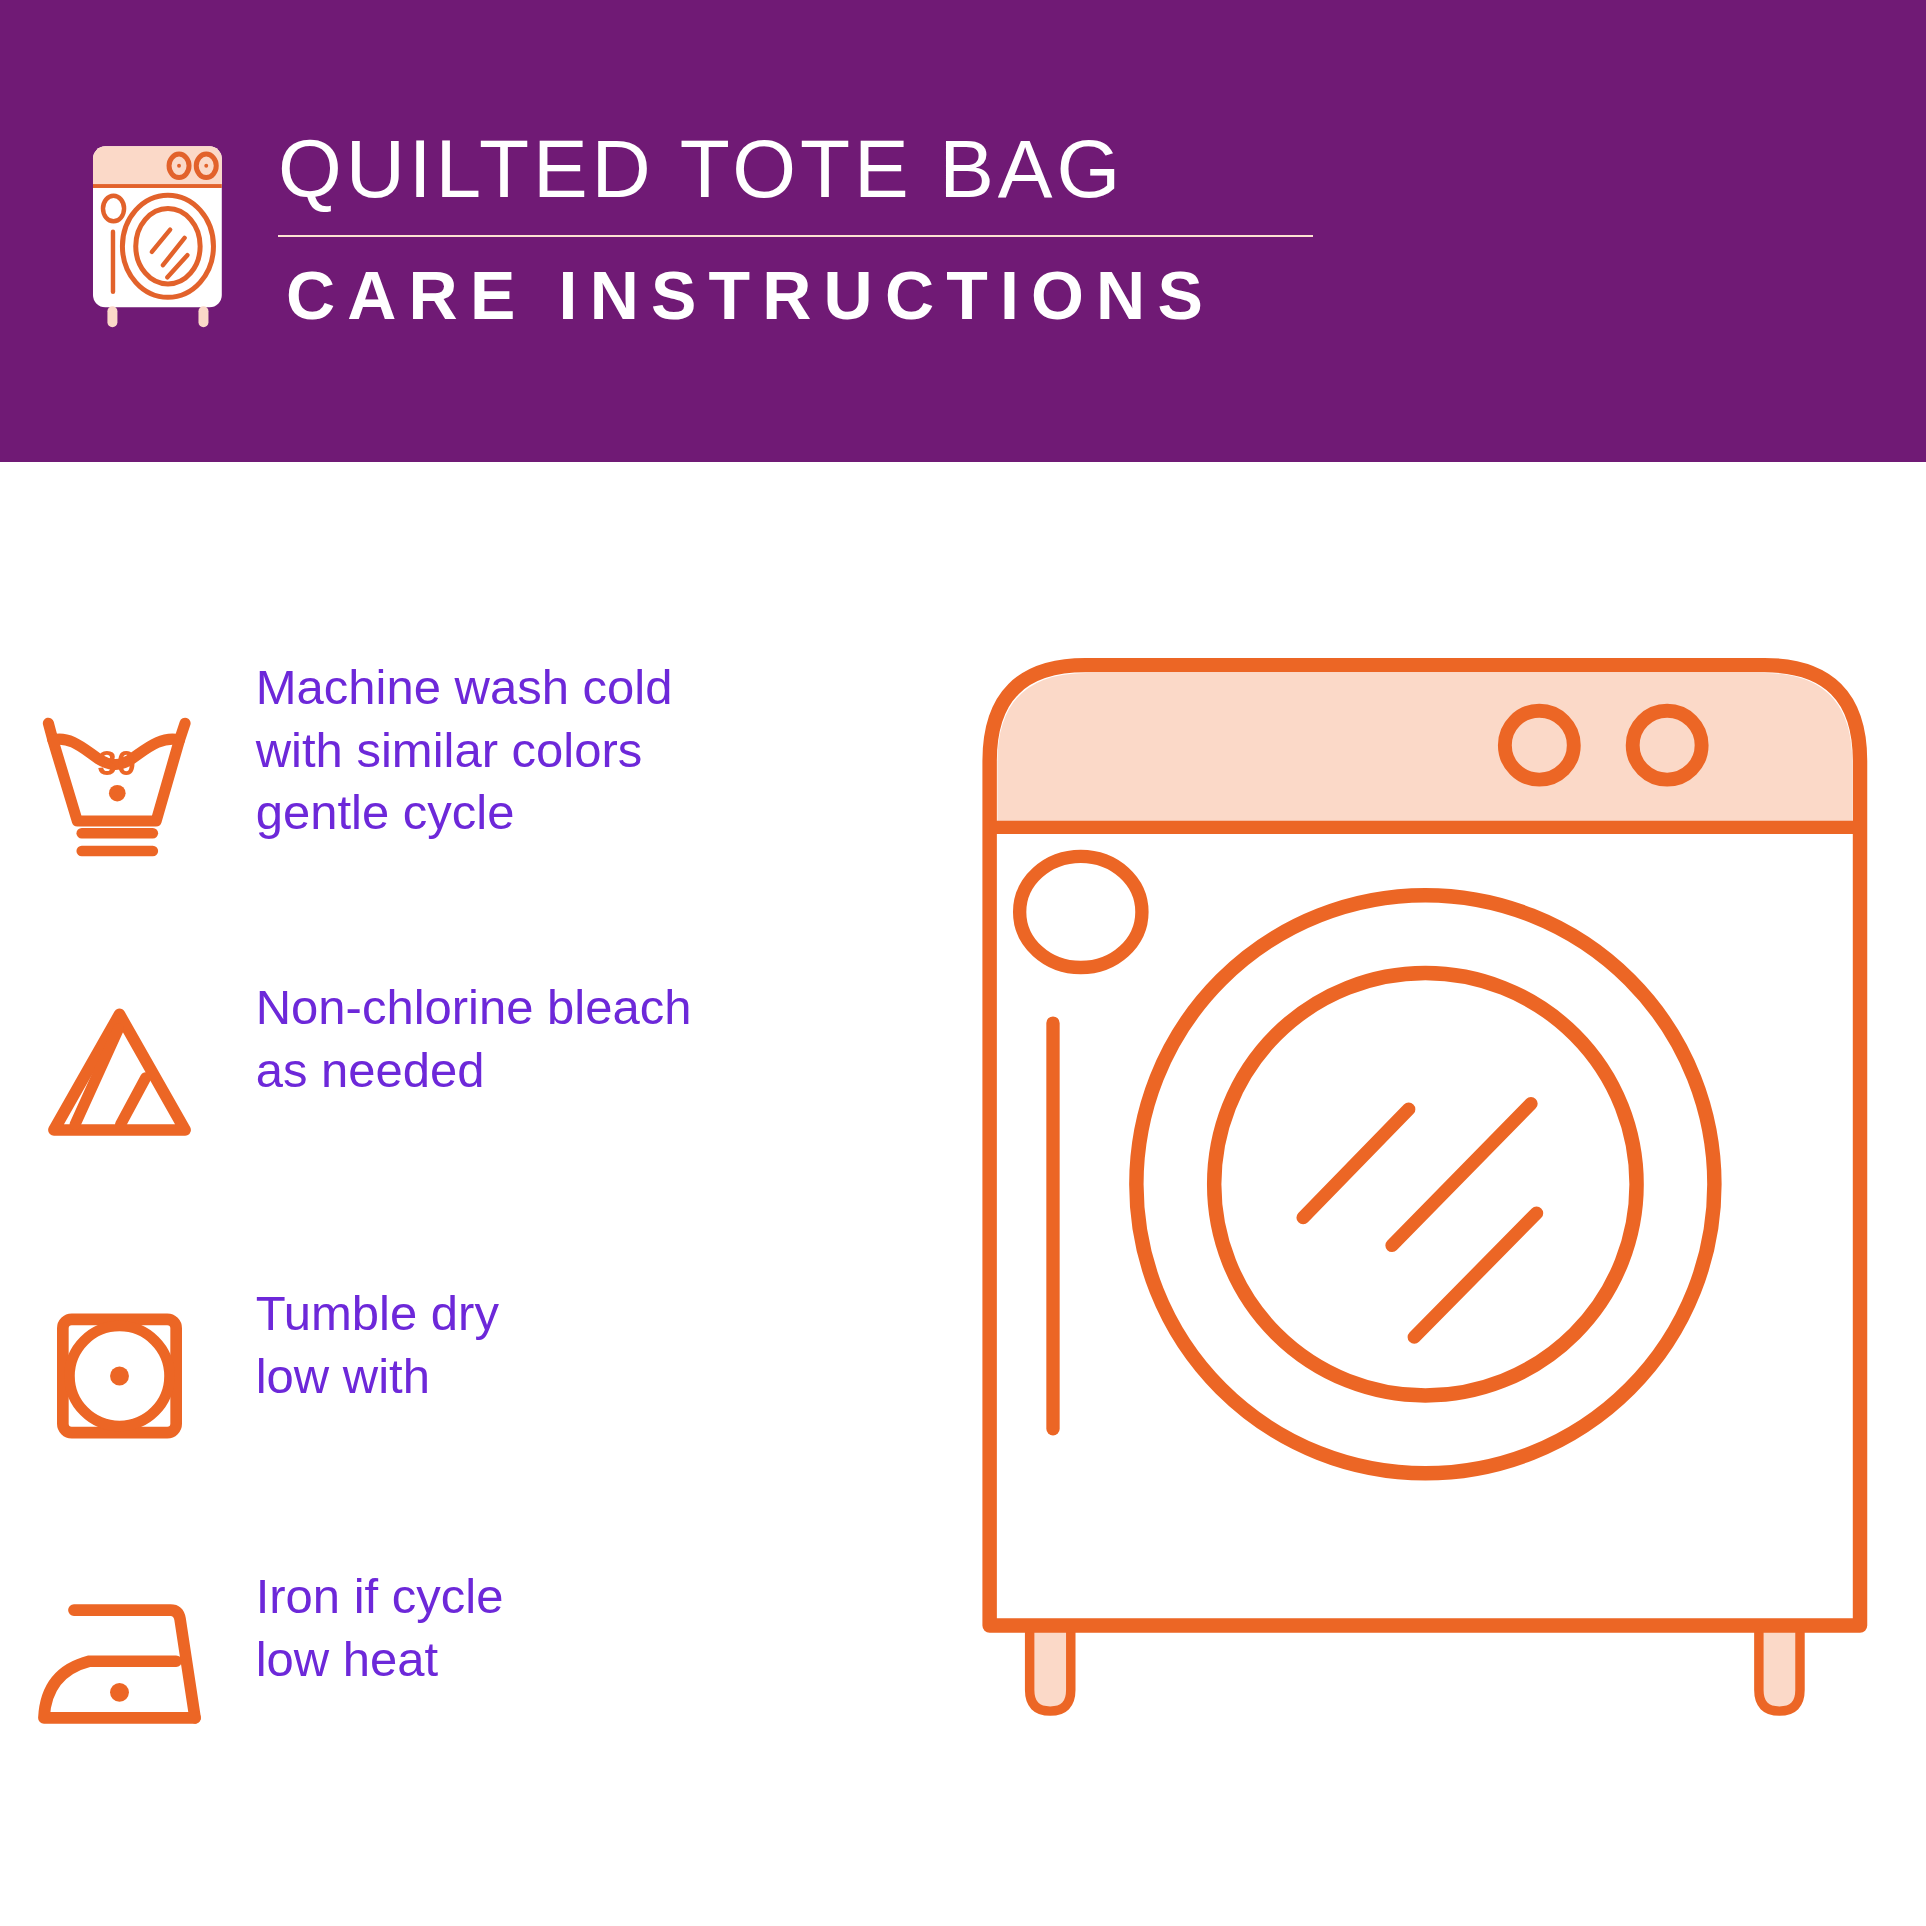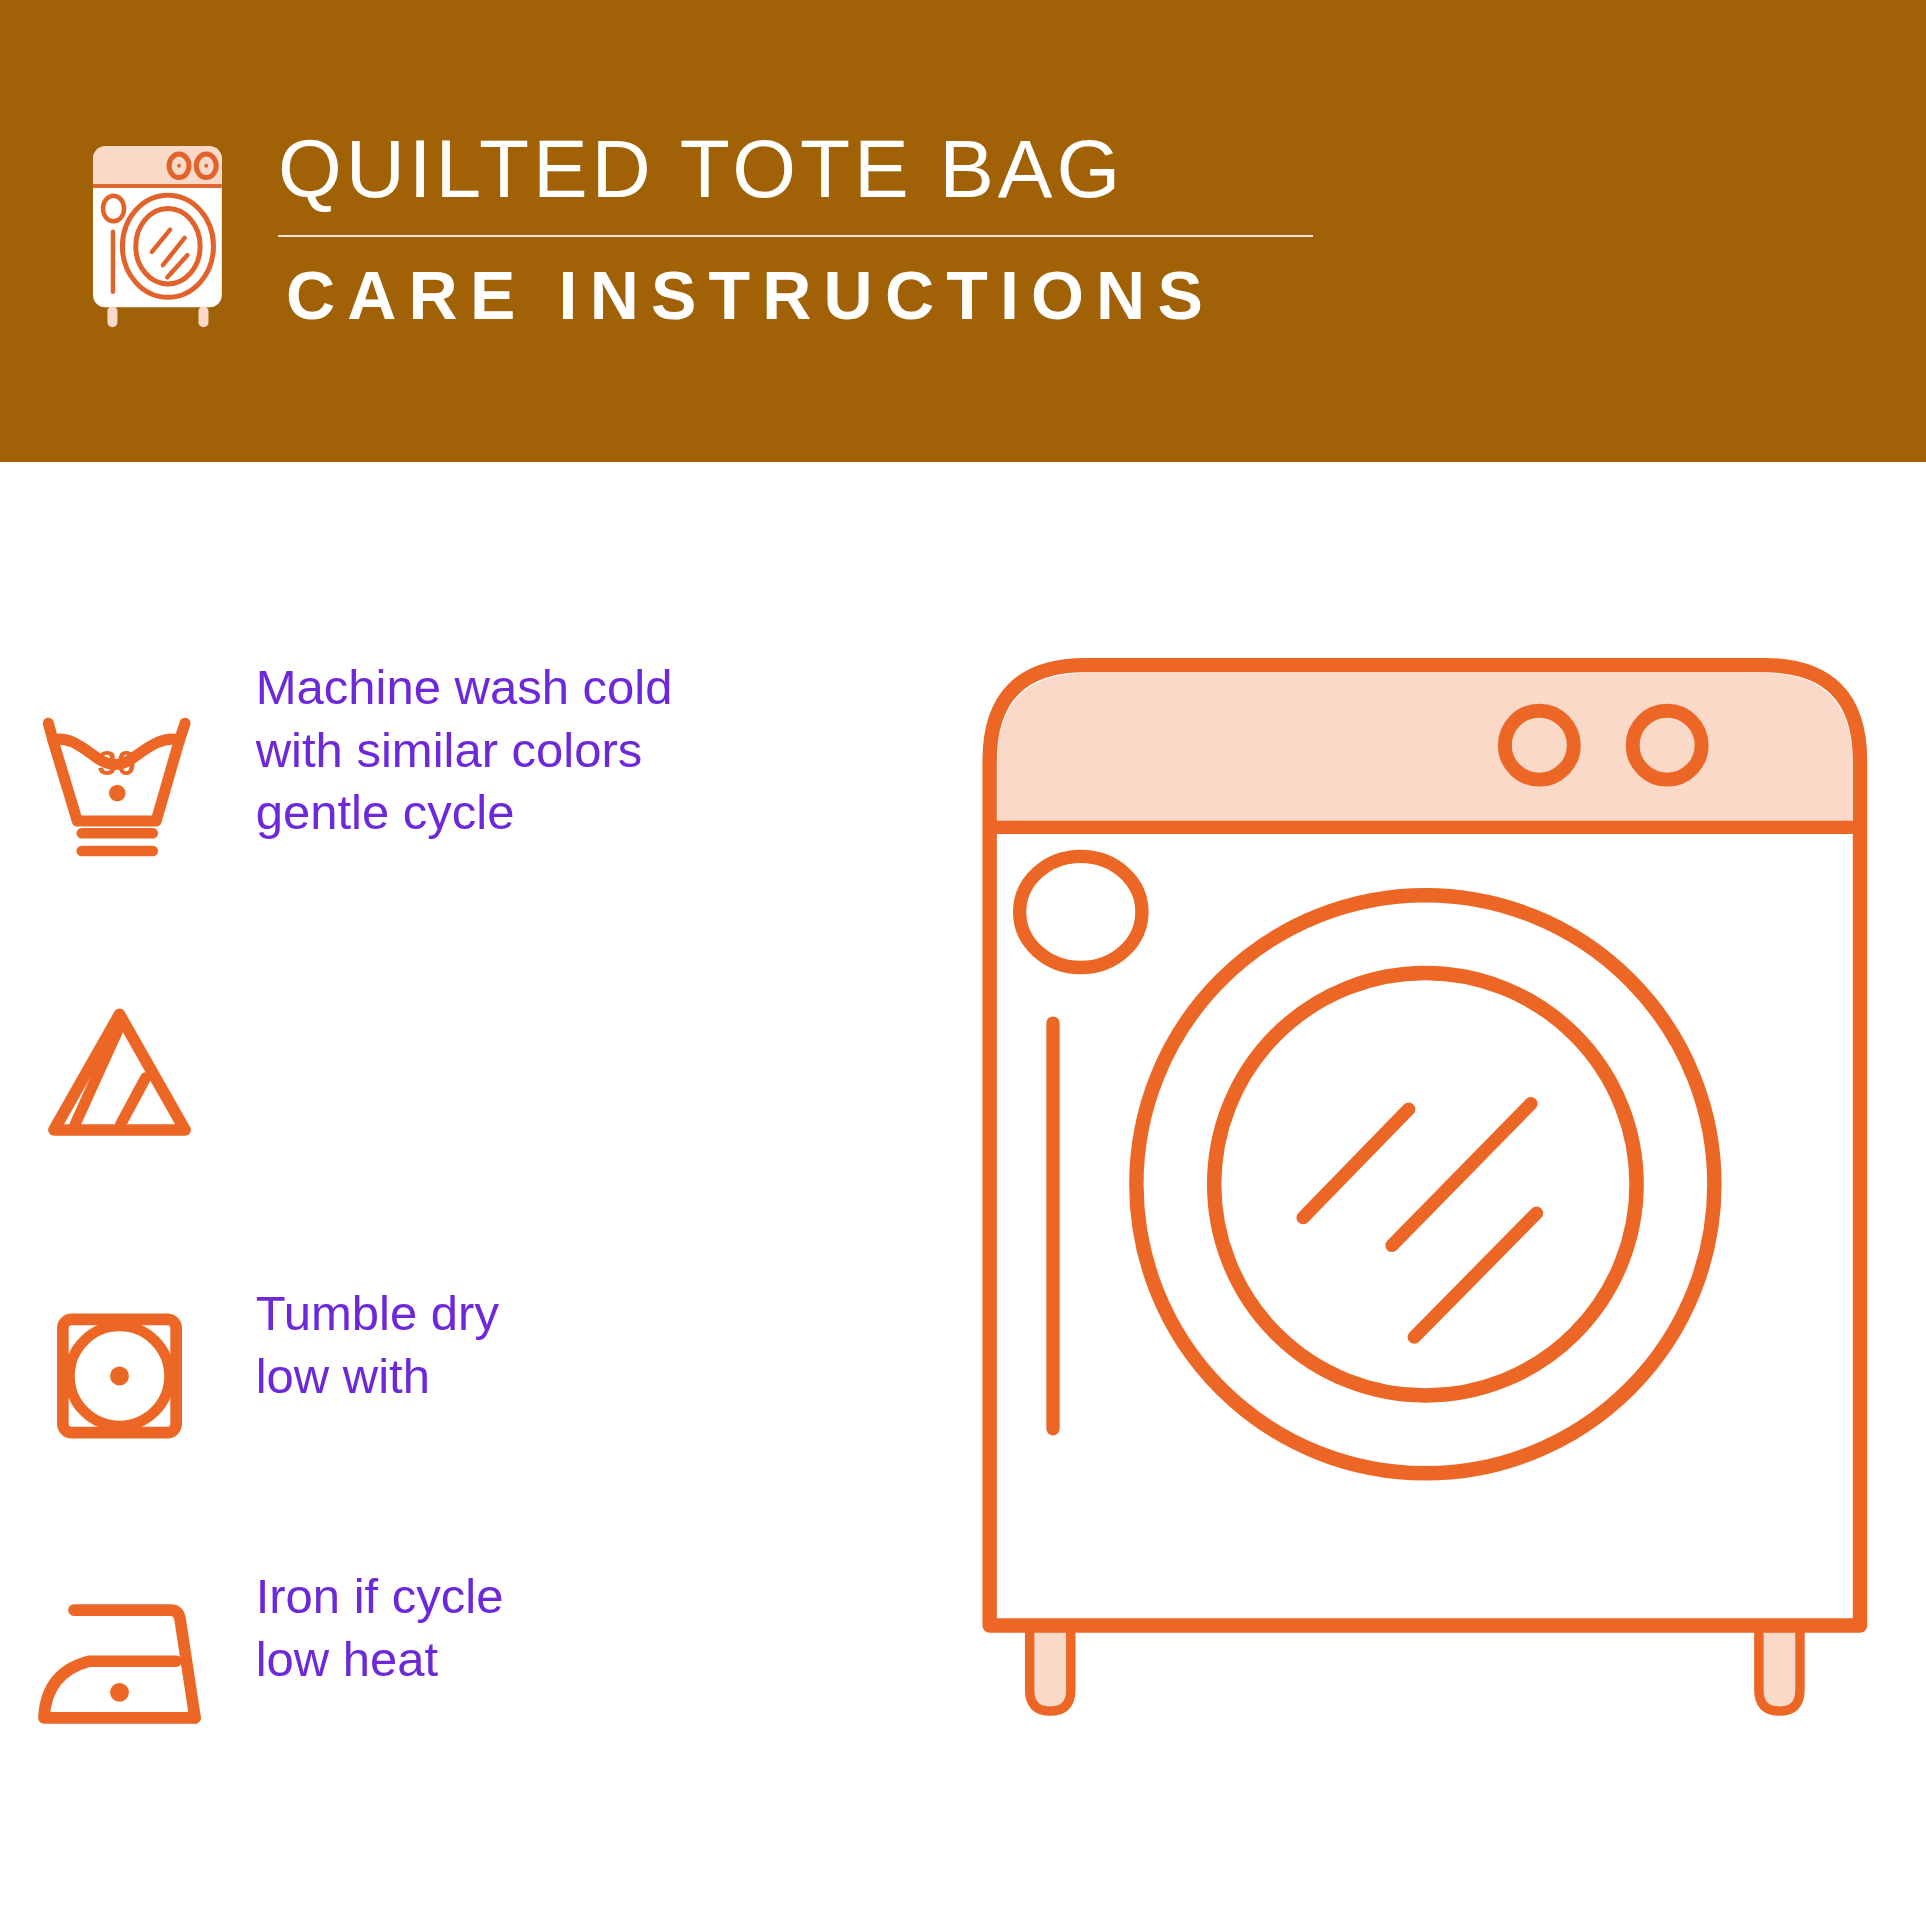--- a/index.html
+++ b/index.html
@@ -14,21 +14,21 @@
     overflow: hidden;
     position: relative;
   }
 
   
   #header {
     position: absolute;
     left: 0; top: 0;
     width: 1926px;
     height: 462px;
-    background: #a16207;
+    background: #701a75;
   }
   #header-icon {
     position: absolute;
     left: 83px;
     top: 136px;
     width: 161px;
     height: 195px;
   }
   #header-text {
     position: absolute;
@@ -177,20 +177,22 @@
   <div class="care-row r1">
     <div class="care-symbol">
       <svg viewBox="0 0 300 270" width="167" height="150" xmlns="http://www.w3.org/2000/svg">
         <path d="M150 26 L268 234 L32 234 Z" fill="none" stroke="#EC6625" stroke-width="21" stroke-linejoin="round"></path>
         <g stroke="#EC6625" stroke-width="20" stroke-linecap="round">
           <line x1="148" y1="52" x2="70" y2="224"></line>
           <line x1="197" y1="140" x2="152" y2="224"></line>
         </g>
       </svg>
     </div>
+    <div class="care-label">Non-chlorine bleach
+as needed</div>
   </div>
 
   <div class="care-row r2">
     <div class="care-symbol">
       <svg viewBox="0 0 300 270" width="167" height="150" xmlns="http://www.w3.org/2000/svg">
         <rect x="48" y="24" width="204" height="204" rx="16" ry="16" fill="none" stroke="#EC6625" stroke-width="21"></rect>
         <ellipse cx="150" cy="126" rx="90" ry="90" fill="none" stroke="#EC6625" stroke-width="19"></ellipse>
         <circle cx="150" cy="126" r="17" fill="#EC6625"></circle>
       </svg>
     </div>

